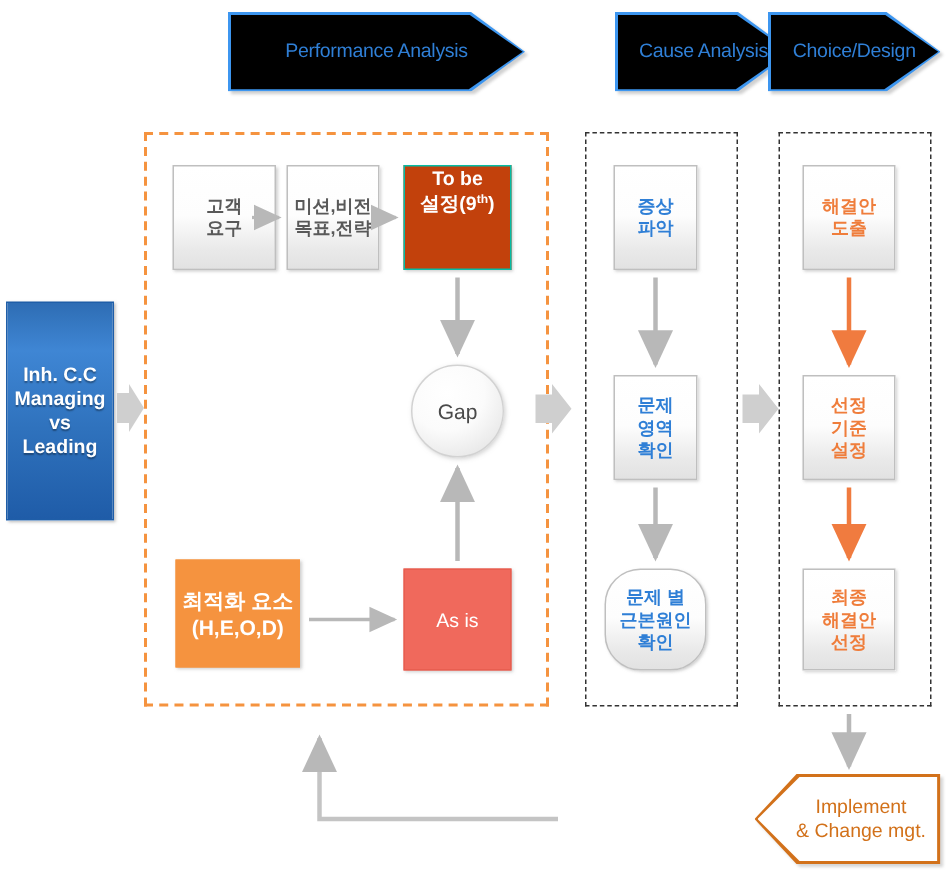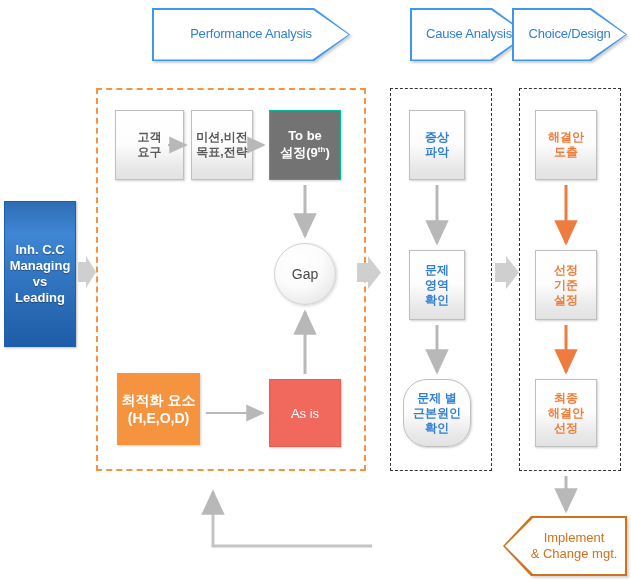--- a/index.html
+++ b/index.html
@@ -37,21 +37,21 @@
   .phase-wrap { filter: drop-shadow(2px 2px 1px rgba(150,150,150,0.45)); }
   .phase-inner {
     width: 100%; height: 100%;
     background: #3d96f0;
     clip-path: polygon(0 0, calc(100% - 36px) 0, 100% 50%, calc(100% - 36px) 100%, 0 100%);
     display: flex; align-items: center; justify-content: center;
   }
   .phase-fill {
     width: calc(100% - 3px); height: calc(100% - 3px);
     margin-left: 0px;
-    background: #ffffff;
+    background: #000000;
     clip-path: polygon(0 0, calc(100% - 36px) 0, 100% 50%, calc(100% - 36px) 100%, 0 100%);
     display: flex; align-items: center; justify-content: center;
   }
 
   
   .left-block {
     background: linear-gradient(180deg, #2e6db4 0%, #3f86d4 22%, #2f72bd 58%, #1f5ca8 100%);
     border: 1px solid #1f5ea8;
     color: #ffffff;
     font-size: 13px;
@@ -88,26 +88,26 @@
     font-size: 12px;
     font-weight: bold;
     line-height: 1.25;
     box-shadow: 1px 1px 2px rgba(170,170,170,0.55);
   }
   .gbox.blue-text { color: #2f7fd6; }
   .gbox.orange-text { color: #ef7d3b; }
 
   
   .tealbox {
-    background: #737373;
+    background: #c2410c;
     border: 1px solid #05bca5;
     color: #ffffff;
     font-size: 13px;
     font-weight: bold;
-    display: flex; align-items: center; justify-content: center;
+    display: flex; align-items: flex-start; justify-content: center;
     text-align: center; line-height: 1.3;
     box-shadow: 1px 1px 2px rgba(160,160,160,0.5);
   }
   .orangebox {
     background: #f5933f;
     border: 1px solid #f5933f;
     color: #ffffff;
     font-size: 14px;
     font-weight: bold;
     display: flex; flex-direction: column; align-items: center; justify-content: center;

